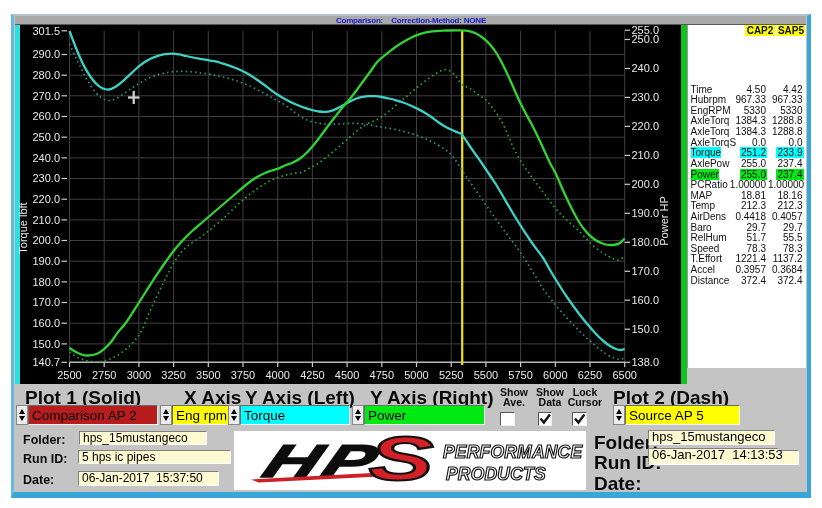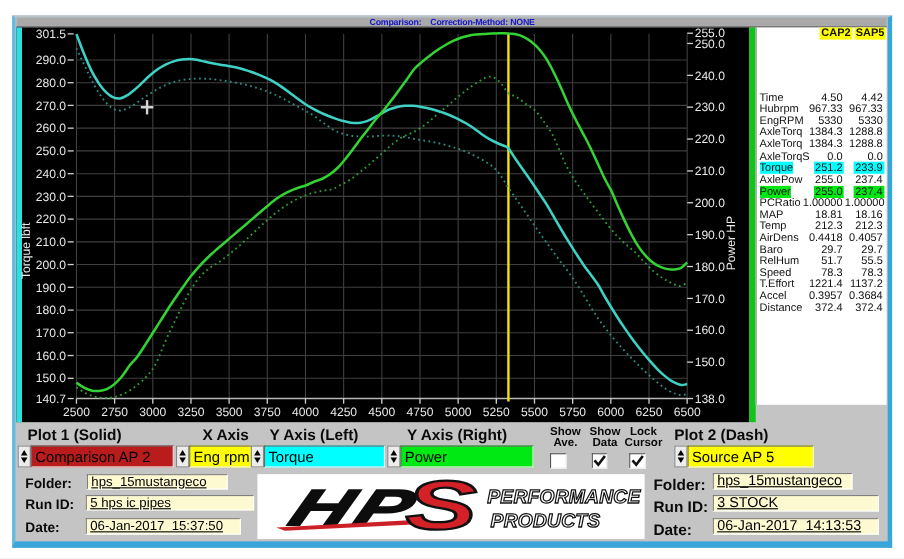--- a/index.html
+++ b/index.html
@@ -15,28 +15,28 @@
 .trow span{position:absolute;left:2.5px;}
 .trow i{font-style:normal;position:absolute;text-align:right;}
 .v1{left:30px;width:49px;}
 .v2{left:79px;width:36.5px;}
 .hlc{background:#00ffff;}
 .hlg{background:#00e913;}
 .trow b{font-weight:normal;padding:0 1px;}
 #caphdr{position:absolute;left:0;top:0.5px;width:100%;height:10px;font-weight:bold;}
 #caphdr em{font-style:normal;position:absolute;background:#ffff00;}
 #bottom{left:14.5px;top:384px;width:791.5px;height:107.5px;background:#c4c4c4;}
-.blab{position:absolute;font-weight:bold;font-size:14px;color:#0a0a0a;white-space:nowrap;}
+.blab{position:absolute;font-weight:bold;font-size:19px;color:#0a0a0a;white-space:nowrap;}
 .slab{position:absolute;font-weight:bold;font-size:10.5px;color:#0a0a0a;text-align:center;line-height:10px;white-space:nowrap;}
 .field{position:absolute;height:20px;border:1px solid #6a6a6a;border-bottom-color:#f2f2f2;border-right-color:#f2f2f2;font-size:13.5px;padding:2px 0 0 3px;white-space:nowrap;overflow:hidden;color:#000;}
 .spin{position:absolute;width:12px;height:20px;background:#ececec;border:1px solid #888;}
 .spin:before,.spin:after{content:"";position:absolute;left:1.5px;border-left:3.6px solid transparent;border-right:3.6px solid transparent;}
 .spin:before{top:2.8px;border-bottom:5.2px solid #000;}
 .spin:after{bottom:2.8px;border-top:5.2px solid #000;}
-.ifield{position:absolute;background:#fdfad2;border:1px solid #808080;border-bottom-color:#fff;border-right-color:#fff;font-size:12px;line-height:12.5px;padding:0 0 2px 3px;white-space:nowrap;color:#000;text-decoration:underline;}
+.ifield{position:absolute;background:#fdfad2;border:1px solid #808080;border-bottom-color:#fff;border-right-color:#fff;font-size:12px;line-height:12.5px;padding:0 0 2px 3px;white-space:nowrap;color:#000;}
 .cb{position:absolute;width:14.5px;height:14.5px;background:#fff;border:1.6px solid #555;border-bottom-color:#eee;border-right-color:#eee;}
 #logo{left:234px;top:431px;width:352px;height:59px;background:#fff;}
 svg{position:absolute;left:0;top:0;}
 #csvg text{font-family:"Liberation Sans",sans-serif;font-size:11px;fill:#e9e9e9;}
 </style></head>
 <body>
 <div class="abs" id="win"></div>
 <div class="abs" id="tstrip"></div>
 <div class="abs" id="ttext">Comparison:&nbsp;&nbsp;&nbsp;&nbsp;Correction-Method: NONE</div>
 <div class="abs" id="chart"></div>
@@ -326,21 +326,21 @@
 <div class="blab" style="left:23px;top:452px;font-size:12.5px;">Run ID:</div>
 <div class="ifield" style="left:78px;top:449.5px;width:153px;height:14.5px;">5 hps ic pipes</div>
 <div class="blab" style="left:23px;top:473px;font-size:12.5px;">Date:</div>
 <div class="ifield" style="left:78px;top:471px;width:141px;height:14.5px;">06-Jan-2017&nbsp; 15:37:50</div>
 
 <div class="blab" style="left:594px;top:432px;">Folder:</div>
 <div class="ifield" style="left:648px;top:430px;width:127px;height:15px;font-size:13px;">hps_15mustangeco</div>
 <div class="blab" style="left:594px;top:451.5px;">Run ID:</div>
 <div class="ifield" style="left:648px;top:450px;width:151px;height:15px;font-size:13px;">3 STOCK</div>
 <div class="blab" style="left:594px;top:473px;">Date:</div>
-<div class="ifield" style="left:648px;top:471px;width:151px;height:15px;font-size:13px;">06-Jan-2017&nbsp; 14:13:53</div>
+<div class="ifield" style="left:648px;top:448px;width:131px;height:15px;font-size:13px;">06-Jan-2017&nbsp; 14:13:53</div>
 
 <div class="abs" id="logo"></div>
 <svg class="abs" width="822" height="508" viewBox="0 0 822 508">
 <g transform="translate(234,431)">
 <text x="26" y="46.5" font-size="46" font-weight="bold" font-style="italic" fill="#0d0d0d" stroke="#0d0d0d" stroke-width="1.6" font-family="Liberation Sans,sans-serif" letter-spacing="3" transform="translate(26,46.5) scale(1.62,1) skewX(-14) translate(-26,-46.5)">HP</text>
 <path d="M17,48.5 L138,42 L146,45.5 L25,51.5 Z" fill="#cc2027"></path>
 <g transform="translate(146,50) scale(1.62,1.05) translate(-146,-50)">
 <text x="139" y="49.5" font-size="60" font-weight="bold" font-style="italic" fill="#d42128" stroke="#111" stroke-width="2" font-family="Liberation Sans,sans-serif">S</text>
 </g>
 <g font-style="italic" font-weight="bold" fill="#fff" stroke="#111" stroke-width="1.15" font-family="Liberation Sans,sans-serif" letter-spacing="0.2">

